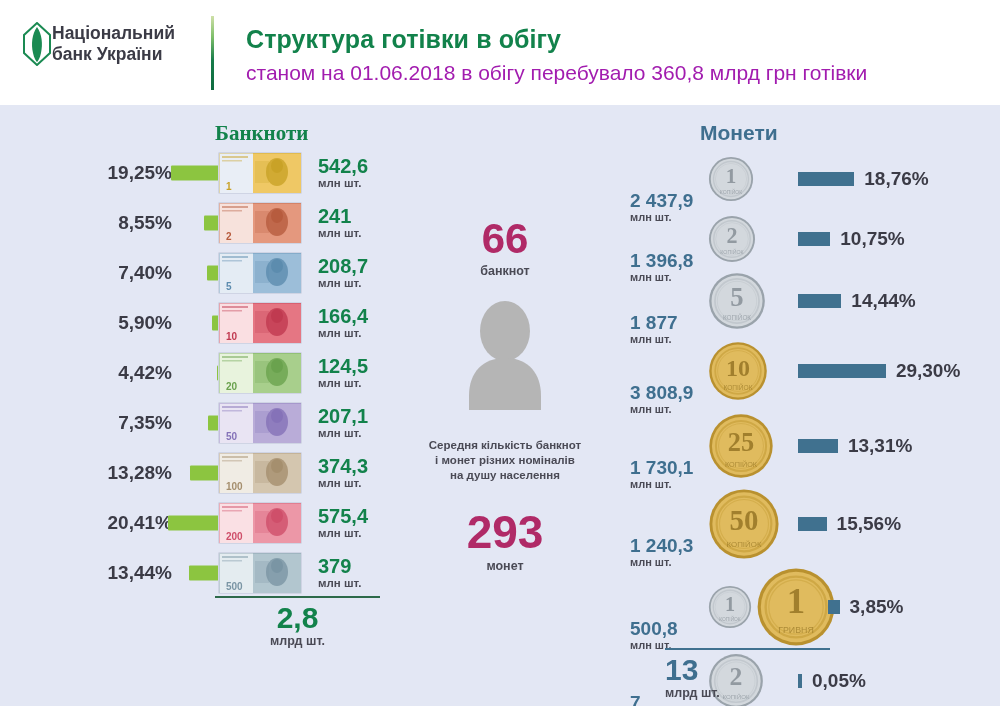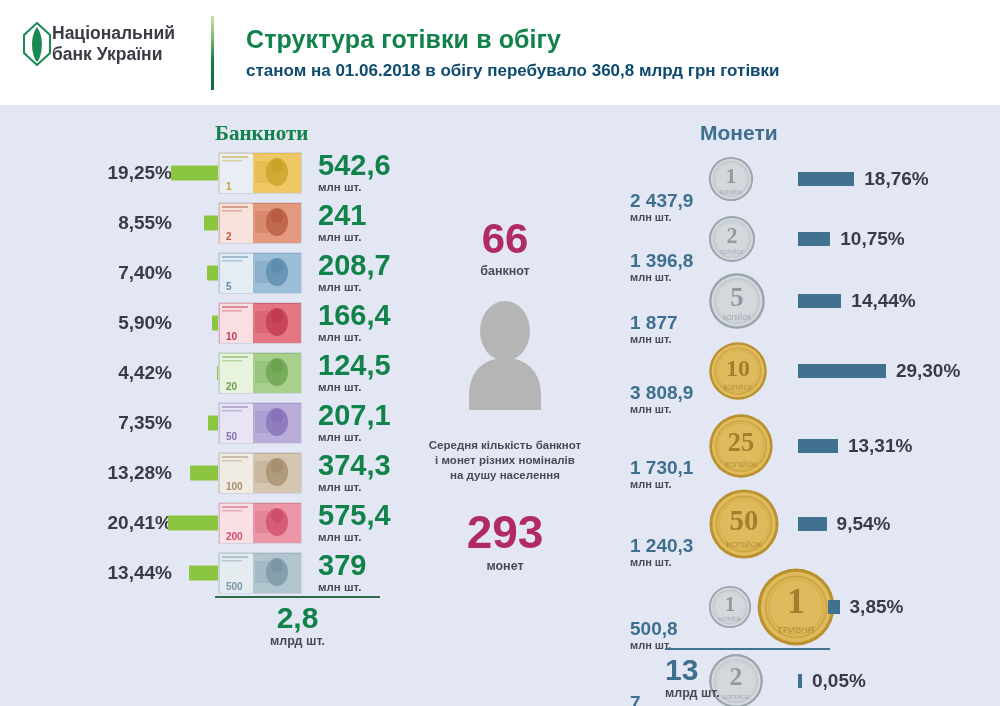--- a/index.html
+++ b/index.html
@@ -18,21 +18,21 @@
   }
   #logo-block { position:absolute; left:22px; top:22px; display:flex; align-items:center; }
   #logo-mark { width:30px; height:44px; flex:none; }
   #logo-text { font-size:17.5px; line-height:21px; color:#3b3b46; font-weight:600; white-space:pre-line; }
   #header-divider {
     position:absolute; left:211px; top:16px; width:3px; height:74px;
     background:linear-gradient(to bottom,#cfe0a8 0%, #7fbf6a 28%, #167c4a 60%, #0f6b3f 100%);
   }
   #title-block { position:absolute; left:246px; top:25px; }
   #main-title { font-size:25px; font-weight:bold; color:#12824b; letter-spacing:.1px; }
-  #subtitle { font-size:17px; color:#0c4a6e; margin-top:7px;font-weight:bold; }
+  #subtitle { font-size:21px; color:#a21caf; margin-top:7px; }
 
   
   .section-head { position:absolute; font-size:21px; font-weight:bold; }
   #banknotes-head { left:215px; top:121px; color:#12824b;font-family:Liberation Serif, serif; }
   #coins-head { left:700px; top:121px; color:#3f6f8f; }
 
   
   #banknotes-col { position:absolute; left:60px; top:148px; width:330px; }
   .bn-row { position:relative; height:50px; }
   .bn-pct {
@@ -45,21 +45,21 @@
   }
   .bn-note {
     position:absolute; left:158px; top:50%; transform:translateY(-50%);
     width:84px; height:42px; border:1px solid #cfd4e4; border-radius:1px;
     overflow:hidden; background:#f4f5f8;
   }
   .bn-val {
     position:absolute; left:258px; top:50%; transform:translateY(-52%);
     line-height:1;
   }
-  .bn-val .num { font-size:29px; font-weight:bold; color:#12824b; display:block; }
+  .bn-val .num { font-size:20px; font-weight:bold; color:#12824b; display:block; }
   .bn-val .unit { font-size:11.5px; color:#4a4a55; display:block; margin-top:2px; font-weight:600; }
 
   #bn-total-rule {
     position:absolute; left:215px; top:596px; width:165px; height:2px; background:#2d6a4a;
   }
   #bn-total { position:absolute; left:215px; top:602px; width:165px; text-align:center; }
   #bn-total .num { font-size:30px; font-weight:bold; color:#12824b; line-height:1.05; }
   #bn-total .unit { font-size:12.5px; color:#4a4a55; font-weight:600; }
 
   
@@ -410,21 +410,21 @@
         <svg width="72" height="72" viewBox="0 0 100 100">
           <circle cx="50" cy="50" r="48" fill="#b9912f"></circle>
           <circle cx="50" cy="50" r="44" fill="#e0bb5e"></circle>
           <circle cx="50" cy="50" r="38" fill="none" stroke="#cfa845" stroke-width="3"></circle>
           <circle cx="50" cy="50" r="34" fill="none" stroke="#cfa845" stroke-width="1.5" opacity=".7"></circle>
           <text x="50" y="58" text-anchor="middle" font-family="Liberation Serif, serif" font-size="40" font-weight="bold" fill="#8c6c1d" opacity=".75">50</text>
           <text x="50" y="82" text-anchor="middle" font-family="Liberation Sans, sans-serif" font-size="11" fill="#8c6c1d" opacity=".6">КОПІЙОК</text>
         </svg>
       </div>
       <div class="cn-bar" style="width: 28.62px; left: 178px; background: rgb(64, 113, 143);"></div>
-      <div class="cn-pct" style="left: 216.62px;">9,54%</div>
+      <div class="cn-pct" style="left: 216.62px;">15,56%</div>
     </div>
     <div class="cn-row" style="height: 86px;">
       <div class="cn-val">
         <span class="num">500,8</span>
         <span class="unit">млн шт.</span>
       </div>
       <div class="cn-coin-wrap">
         <svg width="44" height="44" viewBox="0 0 100 100">
           <circle cx="50" cy="50" r="48" fill="#9aa3ab"></circle>
           <circle cx="50" cy="50" r="44" fill="#d3d8dd"></circle>

